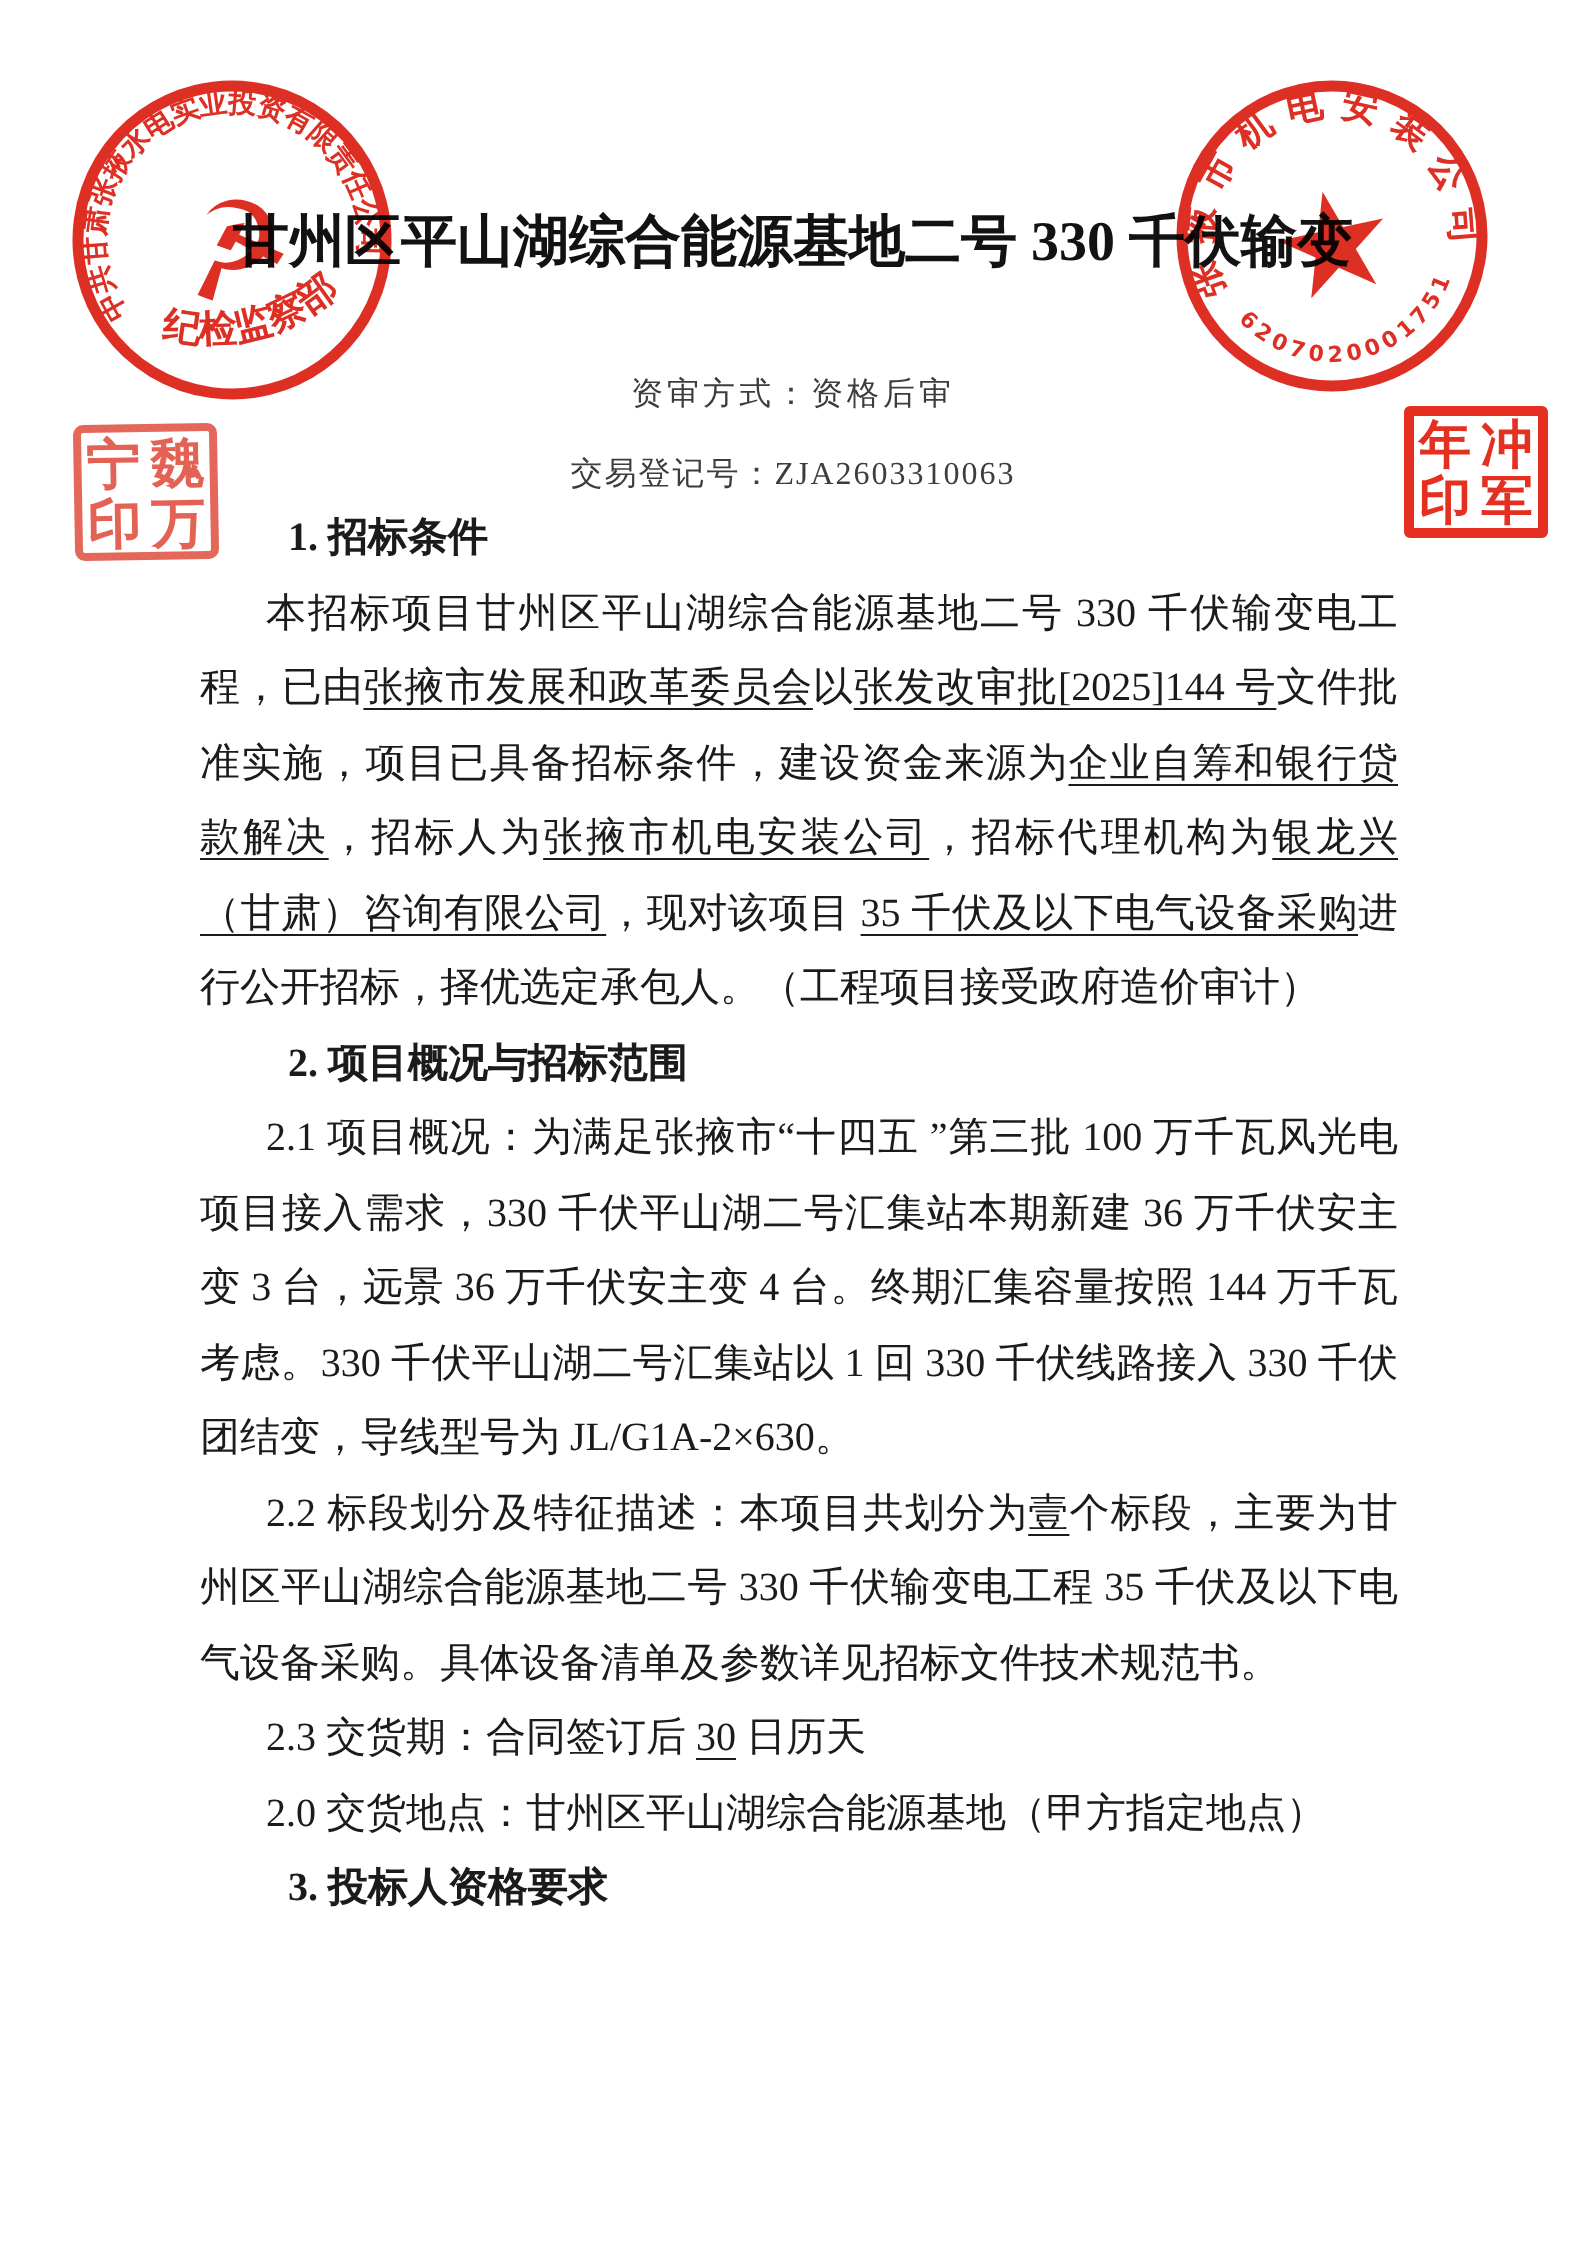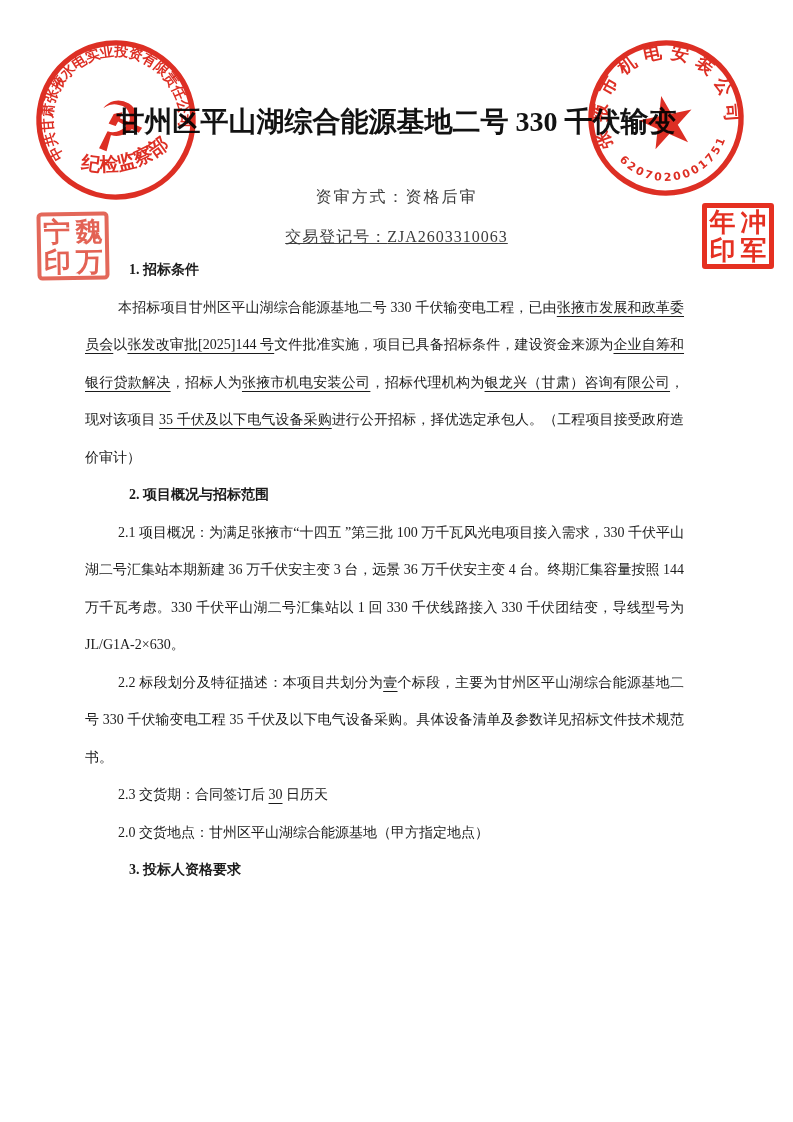--- a/index.html
+++ b/index.html
@@ -15,25 +15,25 @@
   .title{
     position:absolute;top:98px;left:60px;right:60px;
     text-align:center;font-weight:bold;font-size:28px;line-height:47px;
     color:#121212;
   }
   .meta-line{
     position:absolute;left:0;right:0;text-align:center;
     font-size:16px;color:#3d3d3d;letter-spacing:2px;
   }
   .meta-review{top:187px;}
-  .meta-reg{top:227px;letter-spacing:1px;text-decoration:underline;}
+  .meta-reg{top:227px;letter-spacing:1px;}
   
   .content{
-    position:absolute;top:251px;left:85px;width:599px;
-    font-size:14px;line-height:37.5px;
+    position:absolute;top:251px;left:100px;width:599px;
+    font-size:20px;line-height:37.5px;
     text-align:justify;
   }
   .content p{margin:0;}
   .heading{font-weight:bold;text-indent:44px;}
   .para{text-indent:33px;}
   .u{text-decoration:underline;text-underline-offset:4px;text-decoration-thickness:1.3px;}
   
   .seal{position:absolute;mix-blend-mode:multiply;}
   .seal svg{overflow:visible;}
   

